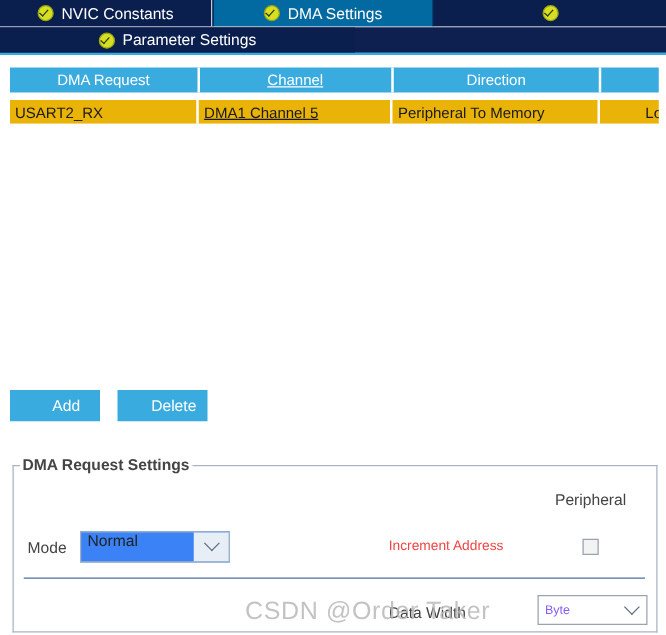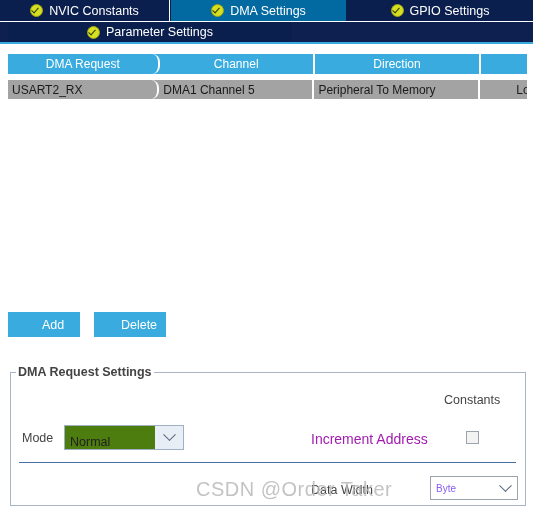--- a/index.html
+++ b/index.html
@@ -23,21 +23,21 @@
     background: #0d2050;
     position: relative;
   }
   .tabrow {
     display: flex;
     height: 22px;
     background: #0d2050;
     box-sizing: border-box;
   }
   .tabrow.row1 { border-bottom: 1px solid #ffffff; }
-  .tabrow.row2 { border-bottom: 2px solid #3aabdf; padding-left: 8px; }
+  .tabrow.row2 { border-bottom: 2px solid #3aabdf; }
 
   .tab {
     display: flex;
     align-items: center;
     justify-content: center;
     gap: 6px;
     color: #ffffff;
     font-size: 12.5px;
     box-sizing: border-box;
     background: #0b1f4e;
@@ -103,39 +103,39 @@
     cursor: pointer;
     overflow: hidden;
     white-space: nowrap;
   }
   .th:last-child { border-right: none; }
 
   .tbody { background: #ffffff; }
   .trow {
     display: flex;
     height: 19px;
-    background: #a3a3a3;
+    background: #eab308;
     margin-top: 6px;
     cursor: pointer;
   }
   .td {
     display: flex;
     align-items: center;
     padding-left: 4px;
     box-sizing: border-box;
     font-size: 12px;
     color: #1a1a1a;
     border-right: 2px solid #ffffff;
     overflow: hidden;
     white-space: nowrap;
   }
   .td:last-child { border-right: none; padding-left: 36px; }
 
-  .col1 { width: 155px; border-radius: 8px; }
-  .col2 { width: 159px; }
+  .col1 { width: 155px; }
+  .col2 { width: 159px; text-decoration: underline; }
   .col3 { width: 170px; }
   .col4 { width: 47px; }
 
   .table-body-fill {
     height: 205px;
     background: #ffffff;
   }
 
   
   .btnrow {
@@ -213,25 +213,25 @@
     top: 431px;
     font-size: 12.5px;
     color: #444444;
   }
   .mode-select {
     position: absolute;
     left: 64px;
     top: 425px;
     width: 120px;
     height: 25px;
-    background: #4d7c0f;
+    background: #3b82f6;
     border: 1px solid #9fb0c4;
     box-sizing: border-box;
     display: flex;
-    align-items: flex-end;
+    align-items: flex-start;
     cursor: pointer;
   }
   .mode-select .val {
     flex: 1;
     padding-left: 5px;
     font-size: 12.5px;
     color: #222222;
   }
   .mode-select .arrowbox {
     width: 28px;
@@ -246,22 +246,22 @@
     height: 8px;
     border: solid #5a6b80;
     border-width: 0 1.4px 1.4px 0;
     transform: rotate(45deg) translate(-2px, -2px);
   }
 
   .inc-label {
     position: absolute;
     left: 311px;
     top: 431px;
-    font-size: 14px;
-    color: #a21caf;
+    font-size: 11px;
+    color: #ef4444;
   }
   .inc-check {
     position: absolute;
     left: 466px;
     top: 431px;
     width: 13px;
     height: 13px;
     border: 1px solid #9aa3ae;
     background: #f3f3f3;
     box-sizing: border-box;
@@ -333,21 +333,20 @@
     <div class="tab" style="width:170px">
       <span class="check-icon"></span>
       <span>NVIC Constants</span>
     </div>
     <div class="tab active" style="width:177px">
       <span class="check-icon"></span>
       <span>DMA Settings</span>
     </div>
     <div class="tab" style="width:186px">
       <span class="check-icon"></span>
-      <span>GPIO Settings</span>
     </div>
   </div>
 
   <div class="tabrow row2">
     <div class="tab" style="width:284px">
       <span class="check-icon"></span>
       <span>Parameter Settings</span>
     </div>
   </div>
 
@@ -379,21 +378,21 @@
 <div class="btnrow">
   <button class="btn">Add</button>
   <button class="btn">Delete</button>
 </div>
 
 <div class="group-topline-left"></div>
 <div class="group-topline-right"></div>
 <div class="group-label">DMA Request Settings</div>
 <div class="groupbox"></div>
 
-<div class="peripheral-label">Constants</div>
+<div class="peripheral-label">Peripheral</div>
 
 <div class="mode-label">Mode</div>
 <div class="mode-select">
   <span class="val">Normal</span>
   <span class="arrowbox">
     <span class="chev"></span>
   </span>
 </div>
 
 <div class="inc-label">Increment Address</div>

